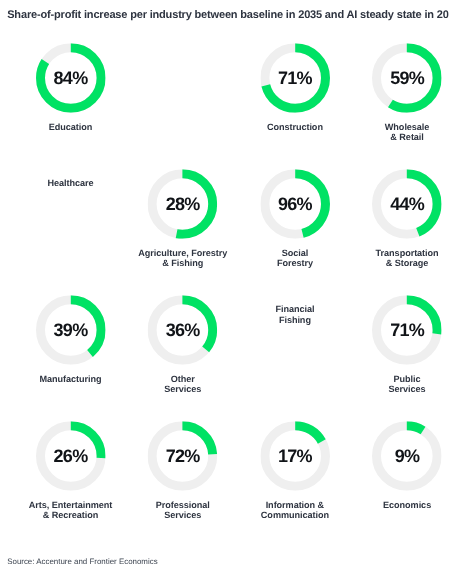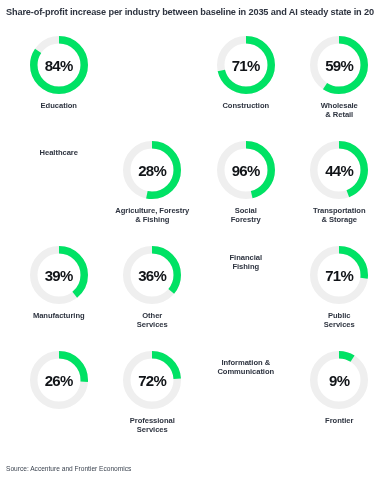--- a/index.html
+++ b/index.html
@@ -215,43 +215,52 @@
 Services</div>
       </div>
       <div class="cell">
         <div class="donut">
           <svg viewBox="0 0 58 58">
             <circle cx="29" cy="29" r="25.25" fill="none" stroke="#efefef" stroke-width="7.5"></circle>
             <circle cx="29" cy="29" r="25.25" fill="none" stroke="#00e264" stroke-width="7.5" stroke-linecap="butt" stroke-dasharray="41.25 117.40"></circle>
           </svg>
           <div class="value">26%</div>
         </div>
+        <div class="cell-label">Arts, Entertainment
+&amp; Recreation</div>
       </div>
       <div class="cell">
         <div class="donut">
           <svg viewBox="0 0 58 58">
             <circle cx="29" cy="29" r="25.25" fill="none" stroke="#efefef" stroke-width="7.5"></circle>
             <circle cx="29" cy="29" r="25.25" fill="none" stroke="#00e264" stroke-width="7.5" stroke-linecap="butt" stroke-dasharray="38.08 120.57"></circle>
           </svg>
           <div class="value">72%</div>
         </div>
         <div class="cell-label">Professional
 Services</div>
       </div>
       <div class="cell">
+        <div class="donut">
+          <svg viewBox="0 0 58 58">
+            <circle cx="29" cy="29" r="25.25" fill="none" stroke="#efefef" stroke-width="7.5"></circle>
+            <circle cx="29" cy="29" r="25.25" fill="none" stroke="#00e264" stroke-width="7.5" stroke-linecap="butt" stroke-dasharray="26.97 131.68"></circle>
+          </svg>
+          <div class="value">17%</div>
+        </div>
         <div class="cell-label">Information &amp;
 Communication</div>
       </div>
       <div class="cell">
         <div class="donut">
           <svg viewBox="0 0 58 58">
             <circle cx="29" cy="29" r="25.25" fill="none" stroke="#efefef" stroke-width="7.5"></circle>
             <circle cx="29" cy="29" r="25.25" fill="none" stroke="#00e264" stroke-width="7.5" stroke-linecap="butt" stroke-dasharray="14.28 144.37"></circle>
           </svg>
           <div class="value">9%</div>
         </div>
-        <div class="cell-label">Frontier</div>
+        <div class="cell-label">Economics</div>
       </div>
     </div>
 
   <div class="source">Source: Accenture and Frontier Economics</div>
 
 </div>
 
 </body></html>

